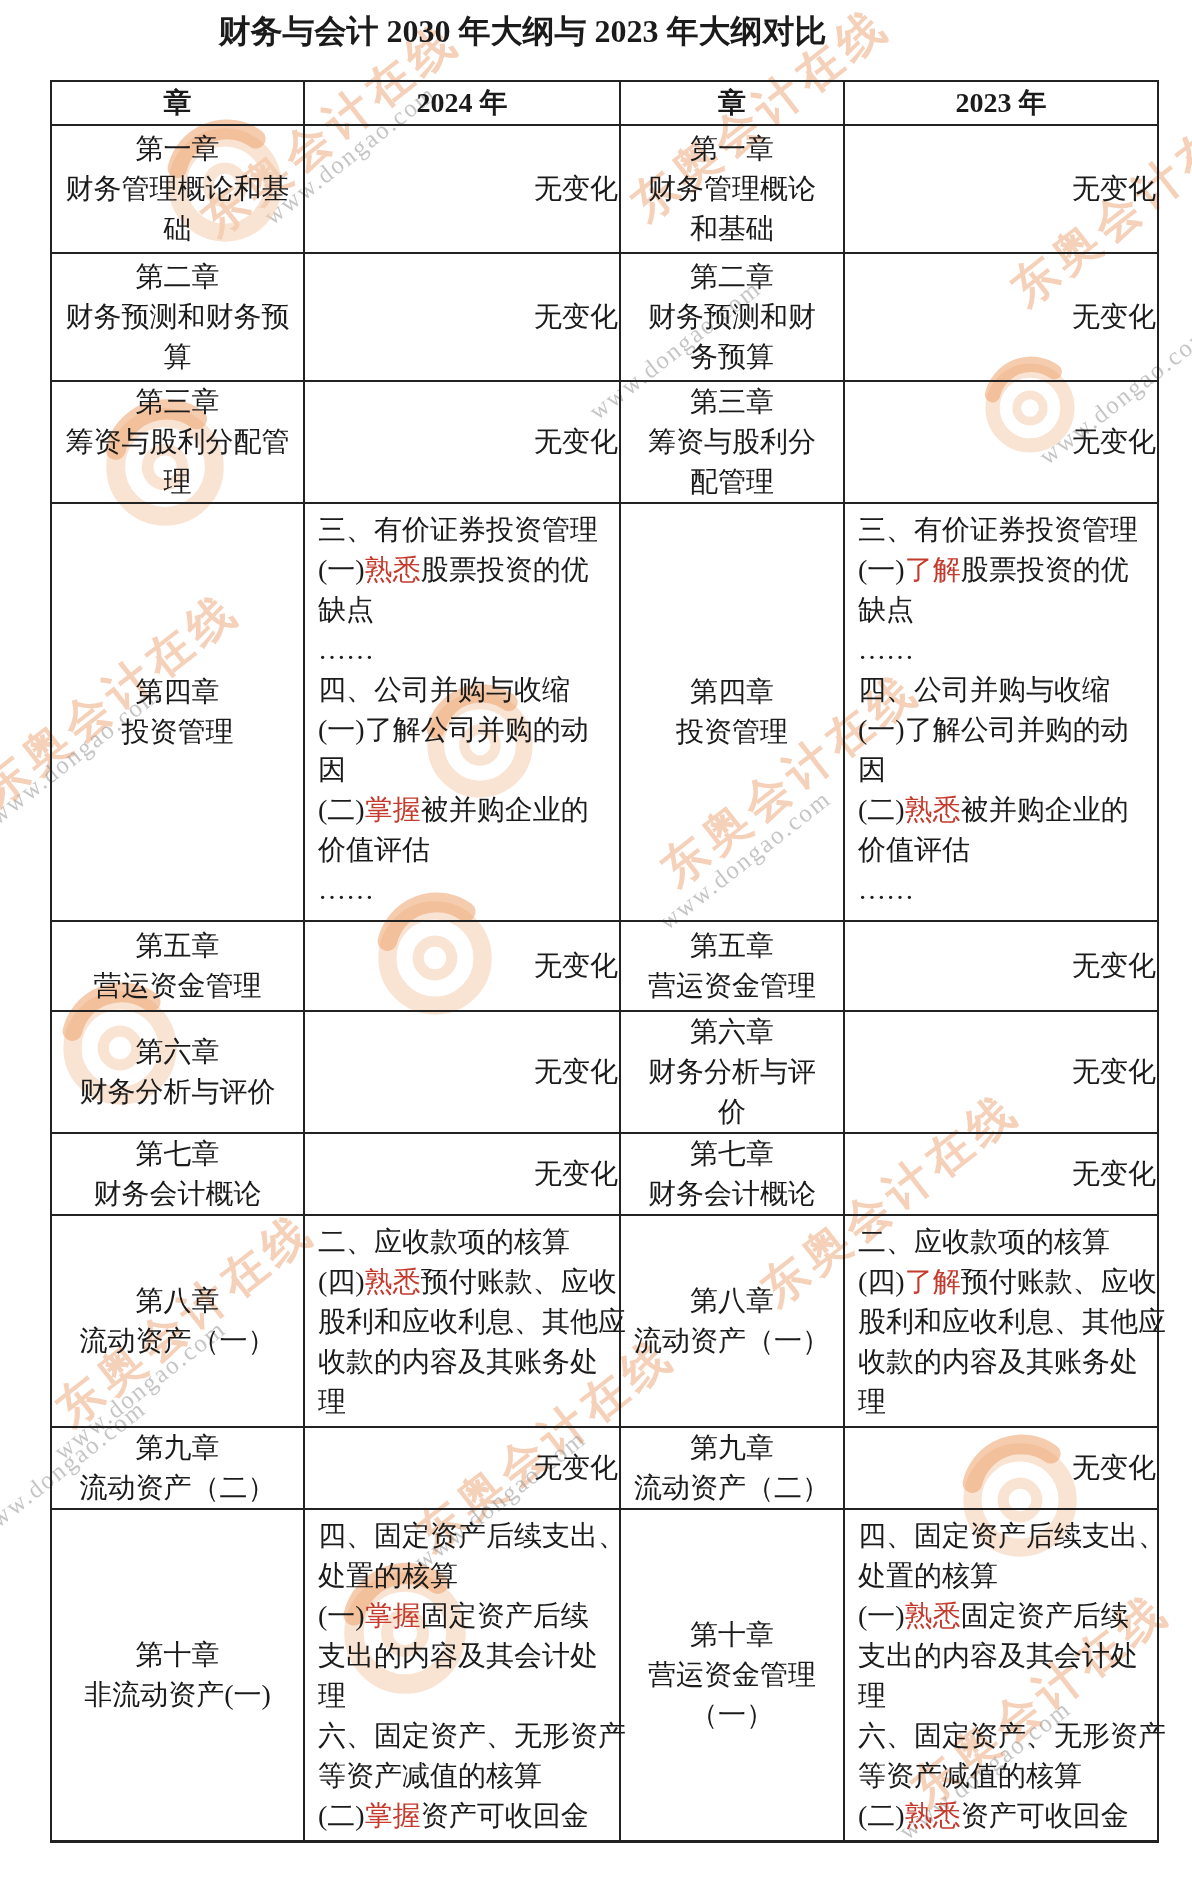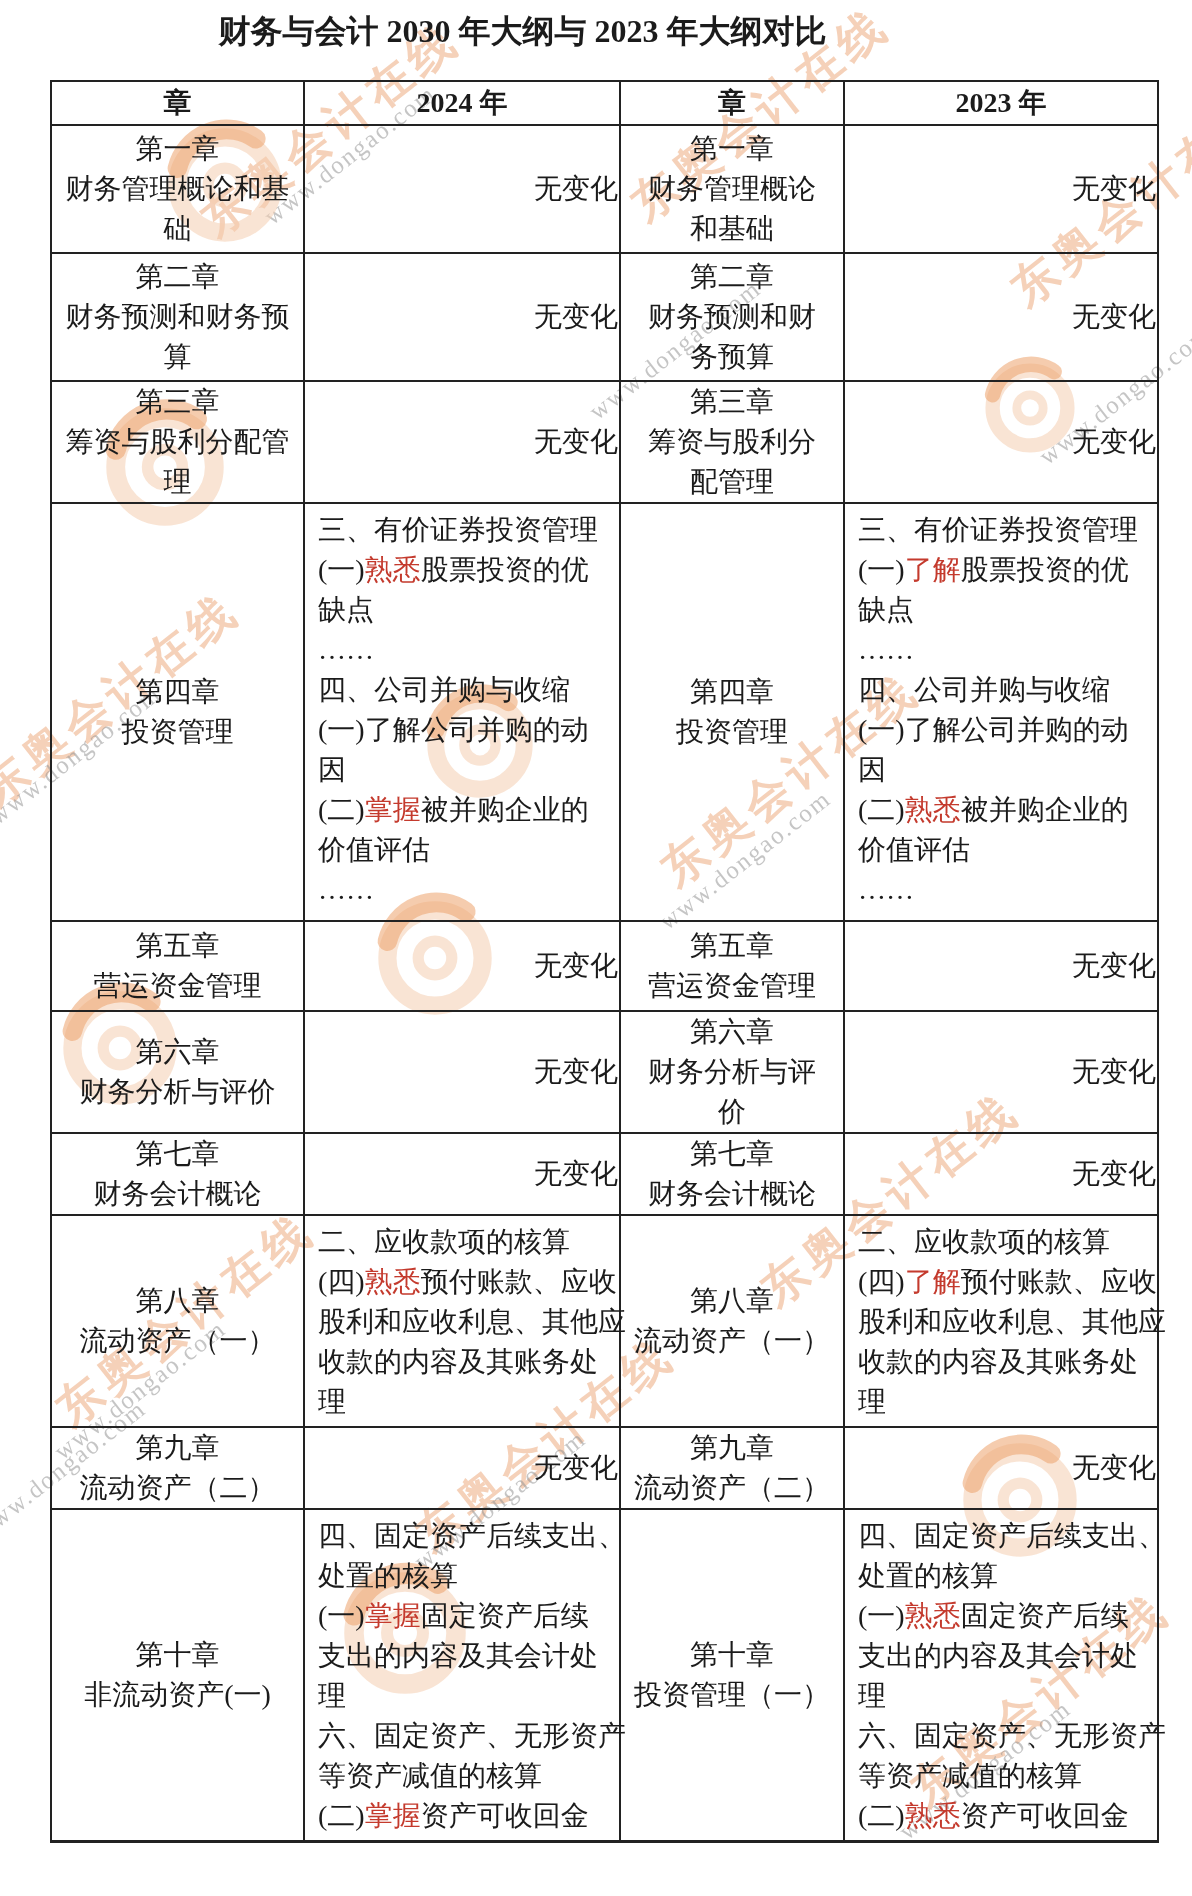--- a/index.html
+++ b/index.html
@@ -326,21 +326,21 @@
             <div class="dline"><span>处置的核算</span></div>
             <div class="dline"><span>(一)</span><span class="red">掌握</span><span>固定资产后续</span></div>
             <div class="dline"><span>支出的内容及其会计处</span></div>
             <div class="dline"><span>理</span></div>
             <div class="dline"><span>六、固定资产、无形资产</span></div>
             <div class="dline"><span>等资产减值的核算</span></div>
             <div class="dline"><span>(二)</span><span class="red">掌握</span><span>资产可收回金</span></div>
           </td>
           <td class="chap">
             <div class="cline">第十章</div>
-            <div class="cline">投资管理（一）</div>
+            <div class="cline">营运资金管理（一）</div>
           </td>
           <td class="val-detail">
             <div class="dline"><span>四、固定资产后续支出、</span></div>
             <div class="dline"><span>处置的核算</span></div>
             <div class="dline"><span>(一)</span><span class="red">熟悉</span><span>固定资产后续</span></div>
             <div class="dline"><span>支出的内容及其会计处</span></div>
             <div class="dline"><span>理</span></div>
             <div class="dline"><span>六、固定资产、无形资产</span></div>
             <div class="dline"><span>等资产减值的核算</span></div>
             <div class="dline"><span>(二)</span><span class="red">熟悉</span><span>资产可收回金</span></div>

